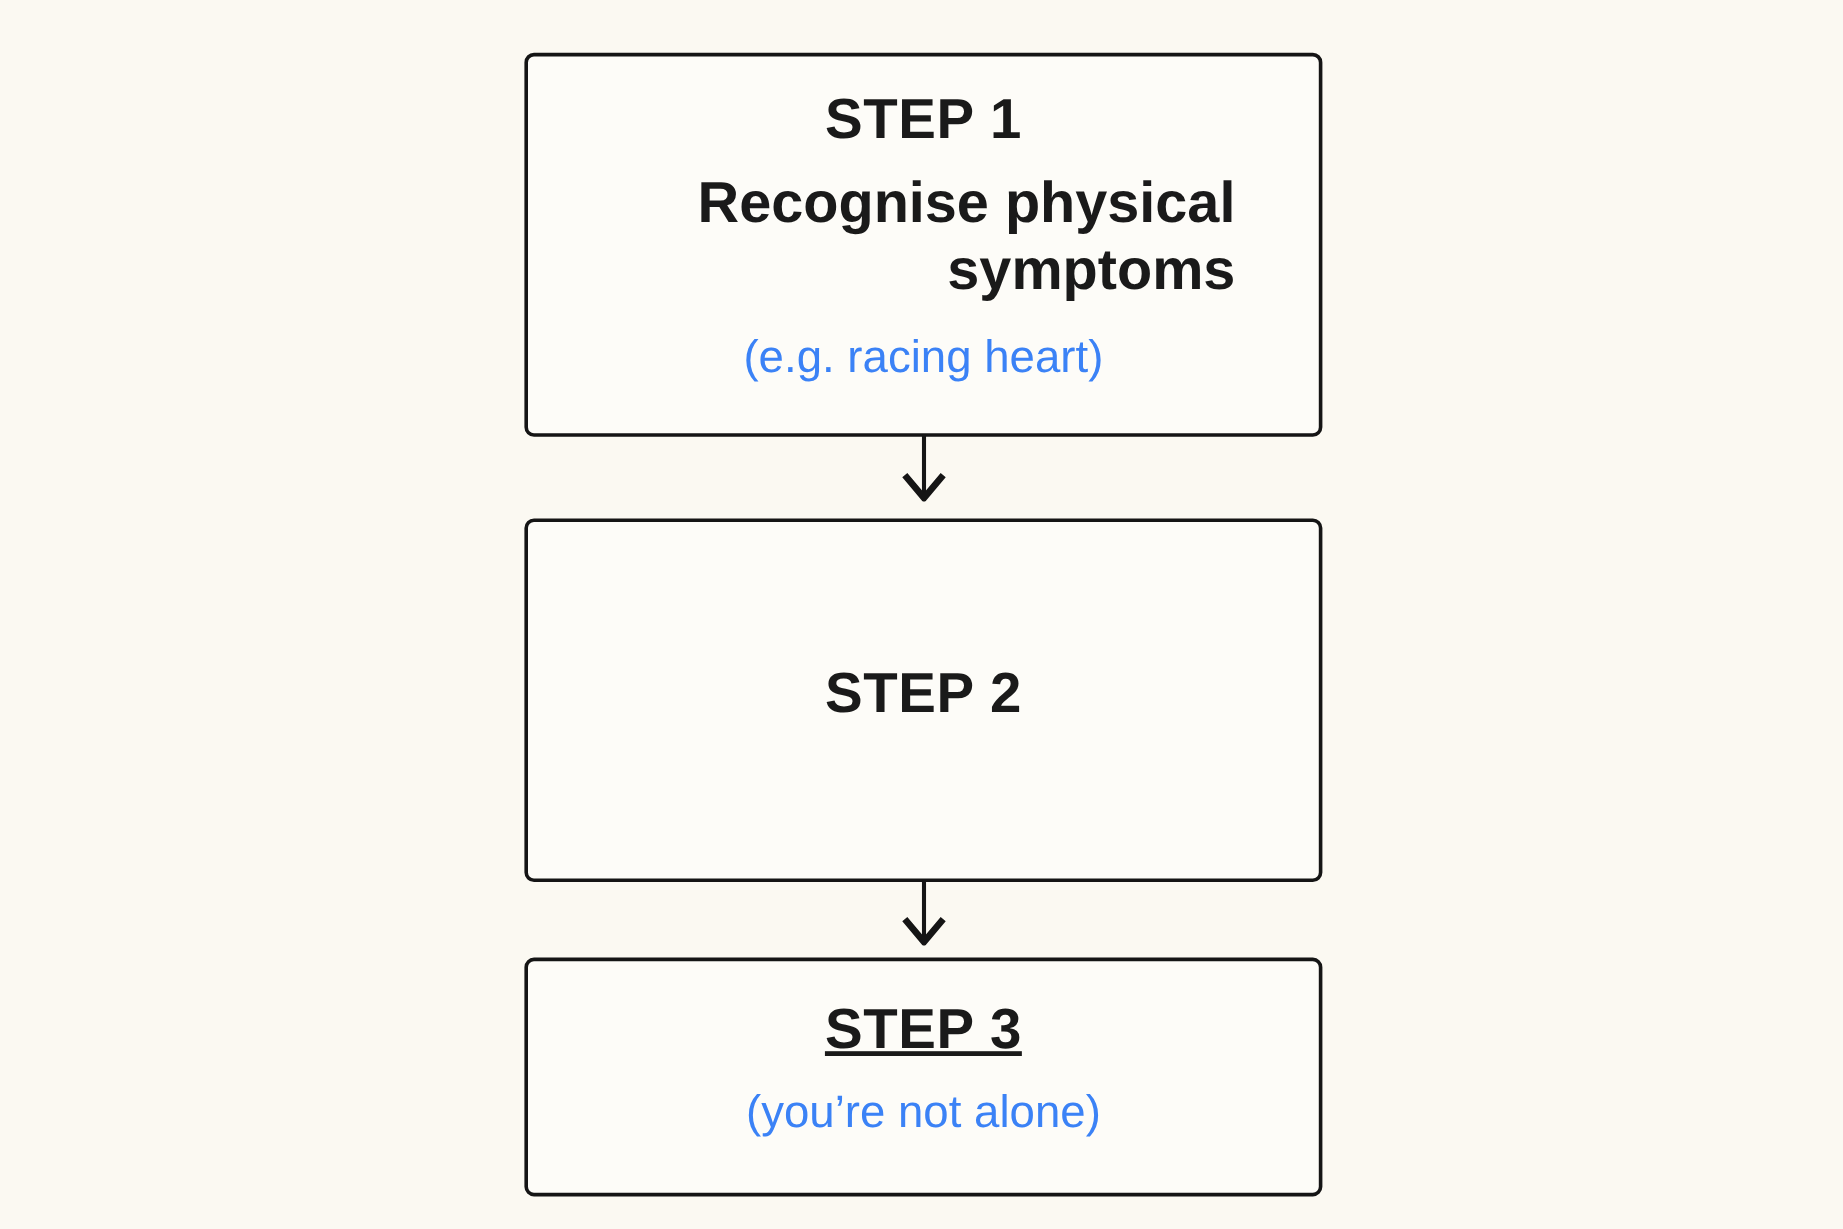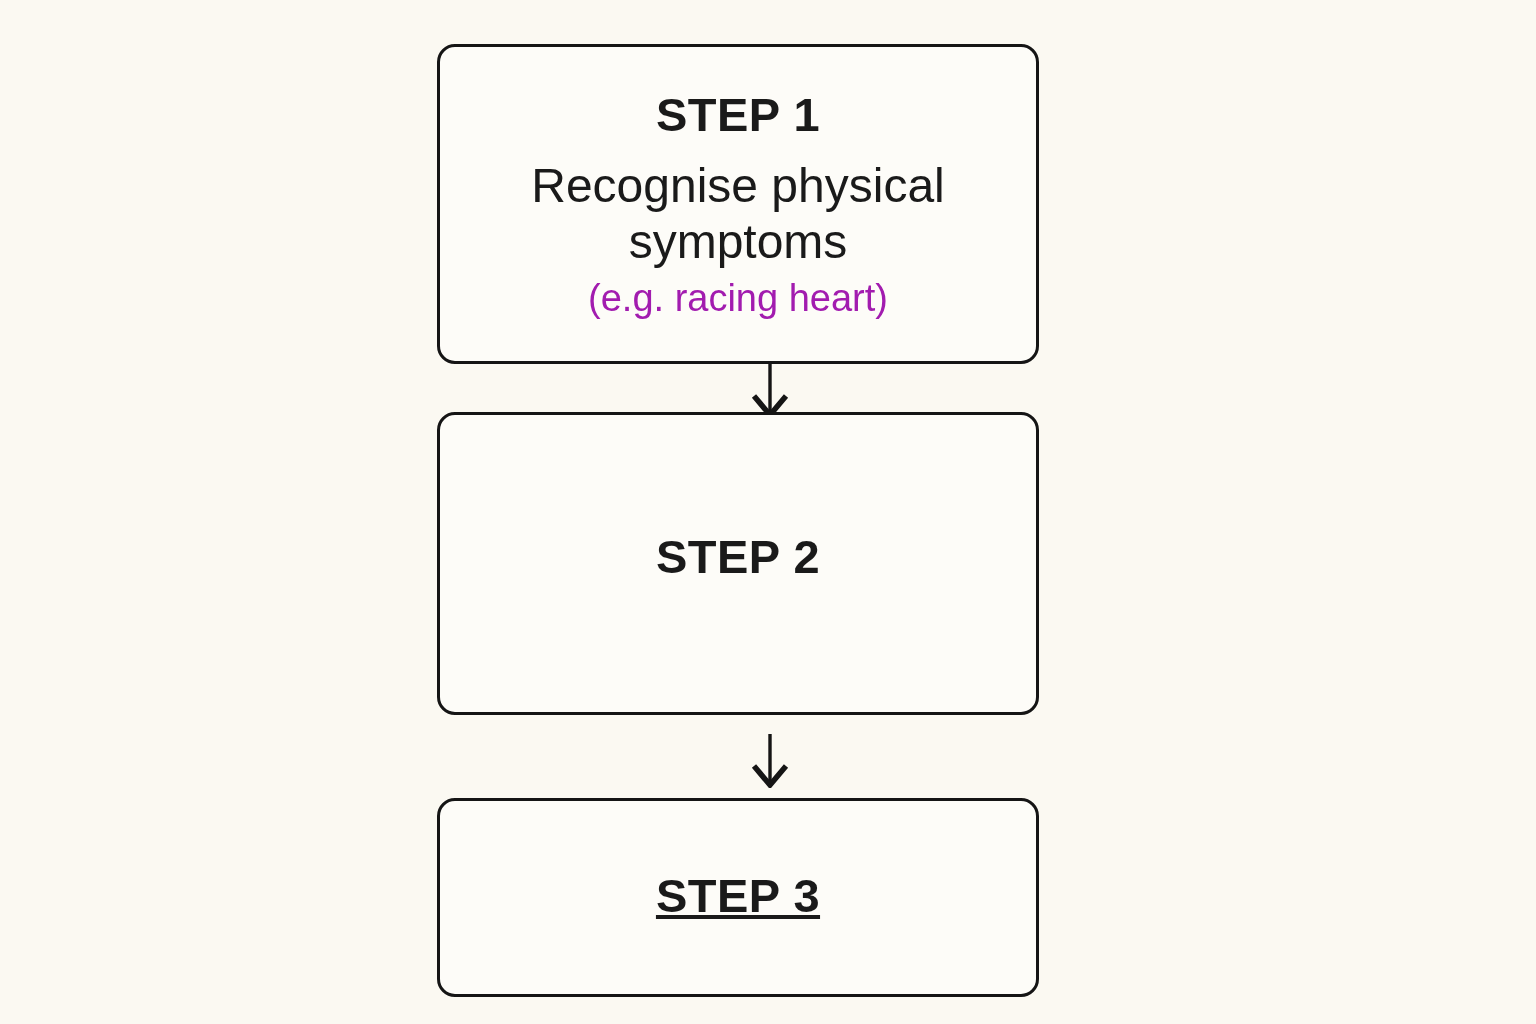--- a/index.html
+++ b/index.html
@@ -20,61 +20,62 @@
     position: relative;
     width: 1536px;
     height: 1024px;
     background: #fbf9f2;
   }
 
   
   .step-box {
     position: absolute;
     left: 437px;
-    width: 602px;
+    width: 665px;
     box-sizing: border-box;
     background: #fdfcf8;
     border: 3px solid #151515;
-    border-radius: 18px;
+    border-radius: 8px;
     display: flex;
     flex-direction: column;
     align-items: center;
     justify-content: center;
     text-align: center;
     padding: 0 26px;
   }
 
   #step-box-1 { top: 44px;  height: 320px; }
-  #step-box-2 { top: 412px; height: 303px; }
+  #step-box-2 { top: 432px; height: 303px; }
   #step-box-3 { top: 798px; height: 199px; }
 
   .step-heading {
     font-size: 47px;
     font-weight: bold;
     letter-spacing: 0.5px;
     line-height: 1.18;
     margin: 0;
     color: #1a1a1a;
   }
 
   .step-title {
     font-size: 48px;
-    font-weight: 400;
+    font-weight: 700;
     line-height: 1.17;
     margin: 0;
     color: #1a1a1a;
     max-width: 520px;
+    text-align: right;
   }
 
   .step-note {
     font-size: 38px;
     font-weight: 400;
     line-height: 1.18;
-    margin: 0;
-    color: #a21caf;
+    margin: 16px;
+    color: #3b82f6;
   }
 
   #step-box-1 .step-heading { margin-bottom: 16px; }
   #step-box-1 .step-title   { margin-bottom: 6px; }
 
   #step-box-2 .step-heading { margin-bottom: 14px; }
   #step-box-2 .step-title   { margin-bottom: 4px; }
 
   #step-box-3 .step-heading { margin-bottom: 4px; text-decoration: underline; }
   #step-box-3 .step-title   { margin-bottom: 2px; max-width: 600px; }
@@ -118,15 +119,16 @@
 
   <div class="connector" id="connector-2">
     <svg viewBox="0 0 70 54" preserveAspectRatio="none">
       <line x1="35" y1="0" x2="35" y2="50" stroke="#151515" stroke-width="3.4"></line>
       <polyline points="19,32 35,51 51,32" fill="none" stroke="#151515" stroke-width="5.5" stroke-linecap="butt" stroke-linejoin="miter"></polyline>
     </svg>
   </div>
 
   <div class="step-box" id="step-box-3">
     <div class="step-heading">STEP 3</div>
+    <div class="step-note">(you’re not alone)</div>
   </div>
 
 </div>
 
 </body></html>

